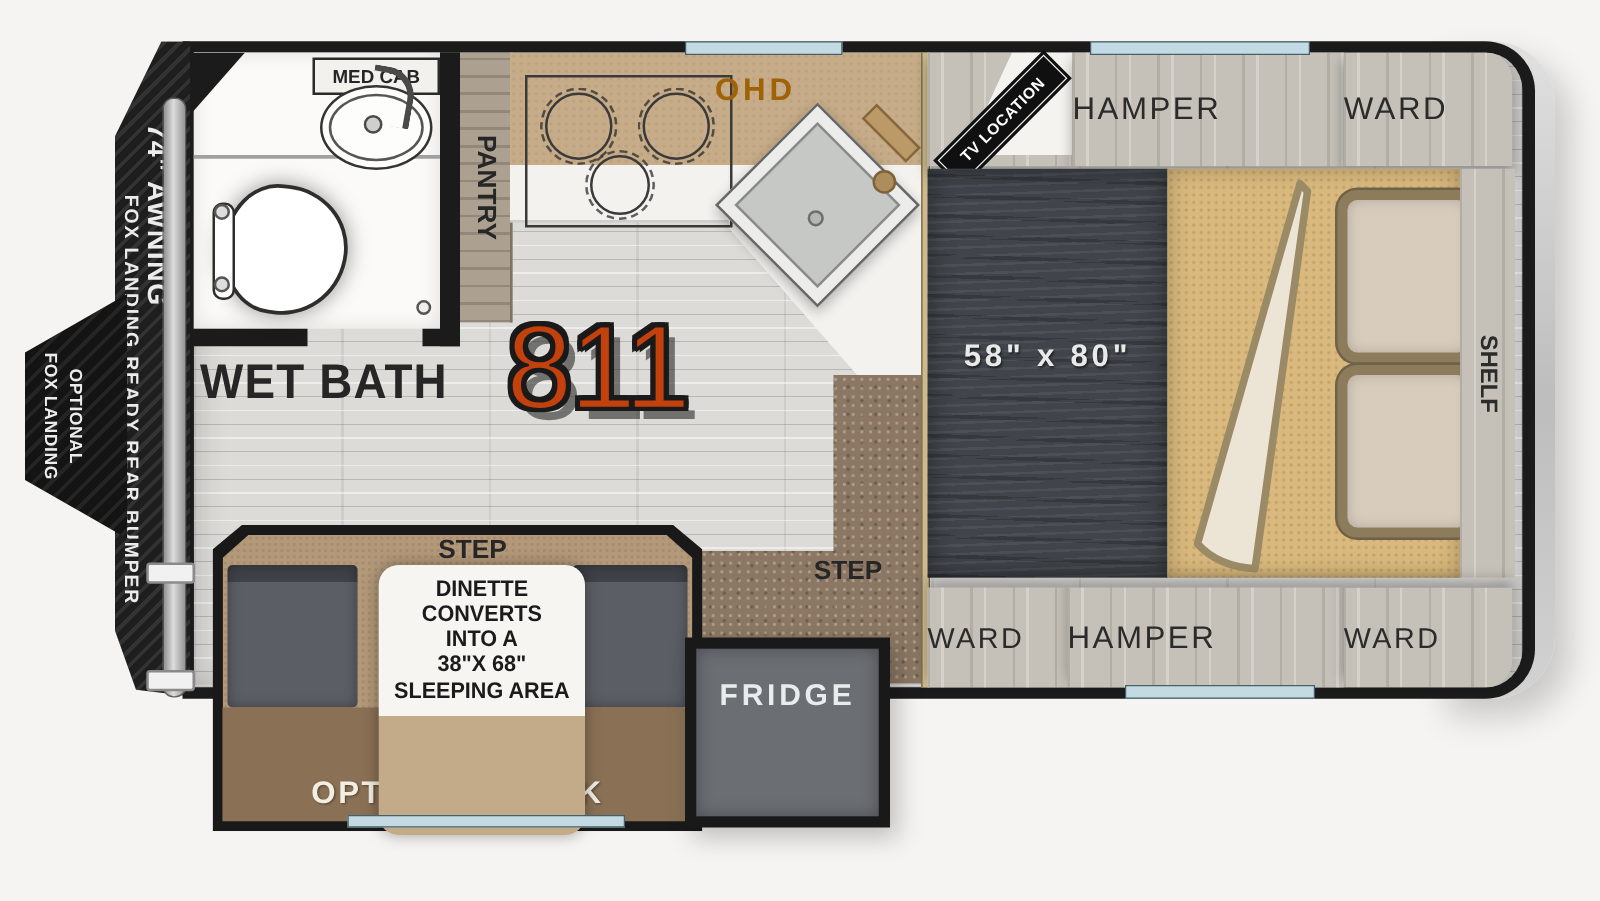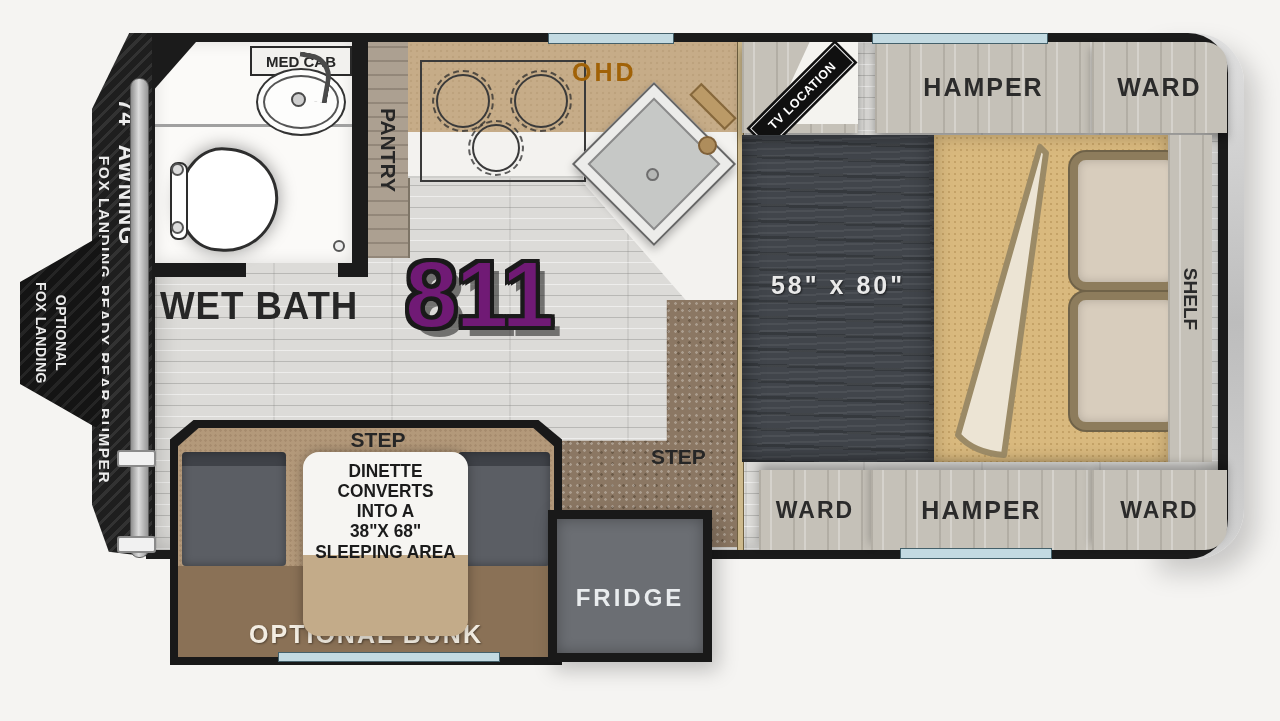--- a/index.html
+++ b/index.html
@@ -70,22 +70,22 @@
   .carpet{background-color:#8b7763;
     background-image:radial-gradient(rgba(255,255,255,.28) 1px, transparent 1.6px),
                      radial-gradient(rgba(58,44,30,.38) 1px, transparent 1.6px);
     background-size:7px 7px,11px 11px;background-position:0 0,3px 4px;}
 
   
   .cab{background-color:#c5c1b8;
     background-image:repeating-linear-gradient(90deg, rgba(110,105,95,.22) 0 2px, transparent 2px 11px, rgba(255,255,255,.28) 11px 13px, transparent 13px 34px);}
   .cab-top{box-shadow:0 6px 10px rgba(0,0,0,.35);}
   .cab-bottom{box-shadow:0 -6px 10px rgba(0,0,0,.30);}
-  .cab-label{display:flex;align-items:center;justify-content:center;
-             font-size:25px;letter-spacing:2px;font-weight:bold;color:#2b2b2b;margin-left:17px;}
+  .cab-label{display:flex;align-items:center;justify-content:flex-start;
+             font-size:25px;letter-spacing:2px;font-weight:normal;color:#2b2b2b;}
   .mattress{background-color:#41454b;
     background-image:repeating-linear-gradient(178deg, rgba(255,255,255,.06) 0 2px, transparent 2px 7px),
                      repeating-linear-gradient(2deg, rgba(0,0,0,.18) 0 3px, transparent 3px 16px);
     display:flex;align-items:center;justify-content:center;box-shadow:inset 0 0 22px rgba(0,0,0,.45);}
   .bed-size{color:#e9e9e9;font-size:25px;font-weight:bold;letter-spacing:3px;
             padding-bottom:26px;text-shadow:1px 1px 2px rgba(0,0,0,.6);}
   .bedspread{background-color:#d9b97e;
     background-image:radial-gradient(rgba(150,110,50,.30) 1px, transparent 1.5px);
     background-size:6px 6px;box-shadow:inset 0 0 18px rgba(0,0,0,.25);}
   .pillow{background:#d8cdbd;border:8px solid #8d7c5c;border-radius:16px;
@@ -105,27 +105,27 @@
         box-shadow:inset 0 0 10px rgba(0,0,0,.35);}
   .bunk{background:#8a7156;display:flex;align-items:flex-end;justify-content:center;
         padding-bottom:8px;box-sizing:border-box;}
   .bunk-lbl{color:#f3ede2;font-size:25px;font-weight:bold;letter-spacing:2px;
             text-shadow:1px 1px 2px rgba(0,0,0,.4);}
   .table{background:linear-gradient(180deg,#f6f5f2 0 56%,#c3ab89 56%);
          border-radius:16px;box-shadow:0 0 12px rgba(0,0,0,.35);text-align:center;}
   .table-note{white-space:pre-line;font-weight:bold;color:#1b1b1b;font-size:18px;
               line-height:1.12;padding-top:9px;transform:scaleX(.96);}
   .fridge-ext{background:#191919;filter:drop-shadow(6px 8px 10px rgba(0,0,0,.22));}
-  .fridge-box{background:#6b6e73;display:flex;align-items:center;justify-content:center;
+  .fridge-box{background:#6b6e73;display:flex;align-items:flex-start;justify-content:center;
               padding-top:24px;box-sizing:border-box;box-shadow:inset 0 0 14px rgba(0,0,0,.3);}
   .fridge-lbl{color:#e9ecee;font-size:24px;font-weight:bold;letter-spacing:3px;}
 
   .window{background:#c3dae2;border:1px solid #44606a;box-sizing:border-box;}
 
-  .model{font-size:95px;font-weight:700;color:#701a75;letter-spacing:-2px;
+  .model{font-size:95px;font-weight:400;color:#c2410c;letter-spacing:-2px;
     -webkit-text-stroke:2px #1a1a1a;
     text-shadow:3px 0 0 #1a1a1a,-3px 0 0 #1a1a1a,0 3px 0 #1a1a1a,0 -3px 0 #1a1a1a,
       3px 3px 0 #1a1a1a,-3px -3px 0 #1a1a1a,3px -3px 0 #1a1a1a,-3px 3px 0 #1a1a1a,
       8px 9px 0 rgba(26,26,26,.55);}
   .wetbath{font-size:39px;letter-spacing:1px;}
   .step{font-size:21px;}
 </style>
 </head>
 <body>
 
@@ -232,21 +232,21 @@
   <span class="rot-label" style="left:61px;top:333px;font-size:14px;letter-spacing:.5px">OPTIONAL</span>
   <span class="rot-label" style="left:41px;top:333px;font-size:14px;letter-spacing:.5px">FOX LANDING</span>
 
   <div class="abs dinette-ext" style="left:170px;top:420px;width:392px;height:245px"></div>
   <div class="abs dinette-inner" style="left:178px;top:428px;width:376px;height:229px"></div>
   <div class="abs seat" style="left:182px;top:452px;width:104px;height:114px"></div>
   <div class="abs seat" style="left:458px;top:452px;width:92px;height:114px"></div>
   <div class="abs bunk" style="left:178px;top:566px;width:376px;height:91px">
     <span class="bunk-lbl">OPTIONAL BUNK</span>
   </div>
-  <div class="abs table" style="left:303px;top:452px;width:165px;height:184px">
+  <div class="abs table" style="left:303px;top:452px;width:165px;height:216px">
     <div class="table-note">DINETTE
 CONVERTS
 INTO A
 38"X 68"
 SLEEPING AREA</div>
   </div>
   <div class="abs lbl step" style="left:340px;top:428px;width:76px;text-align:center">STEP</div>
   <div class="abs window" style="left:278px;top:652px;width:222px;height:10px"></div>
 
   <div class="abs fridge-ext" style="left:548px;top:510px;width:164px;height:152px"></div>

